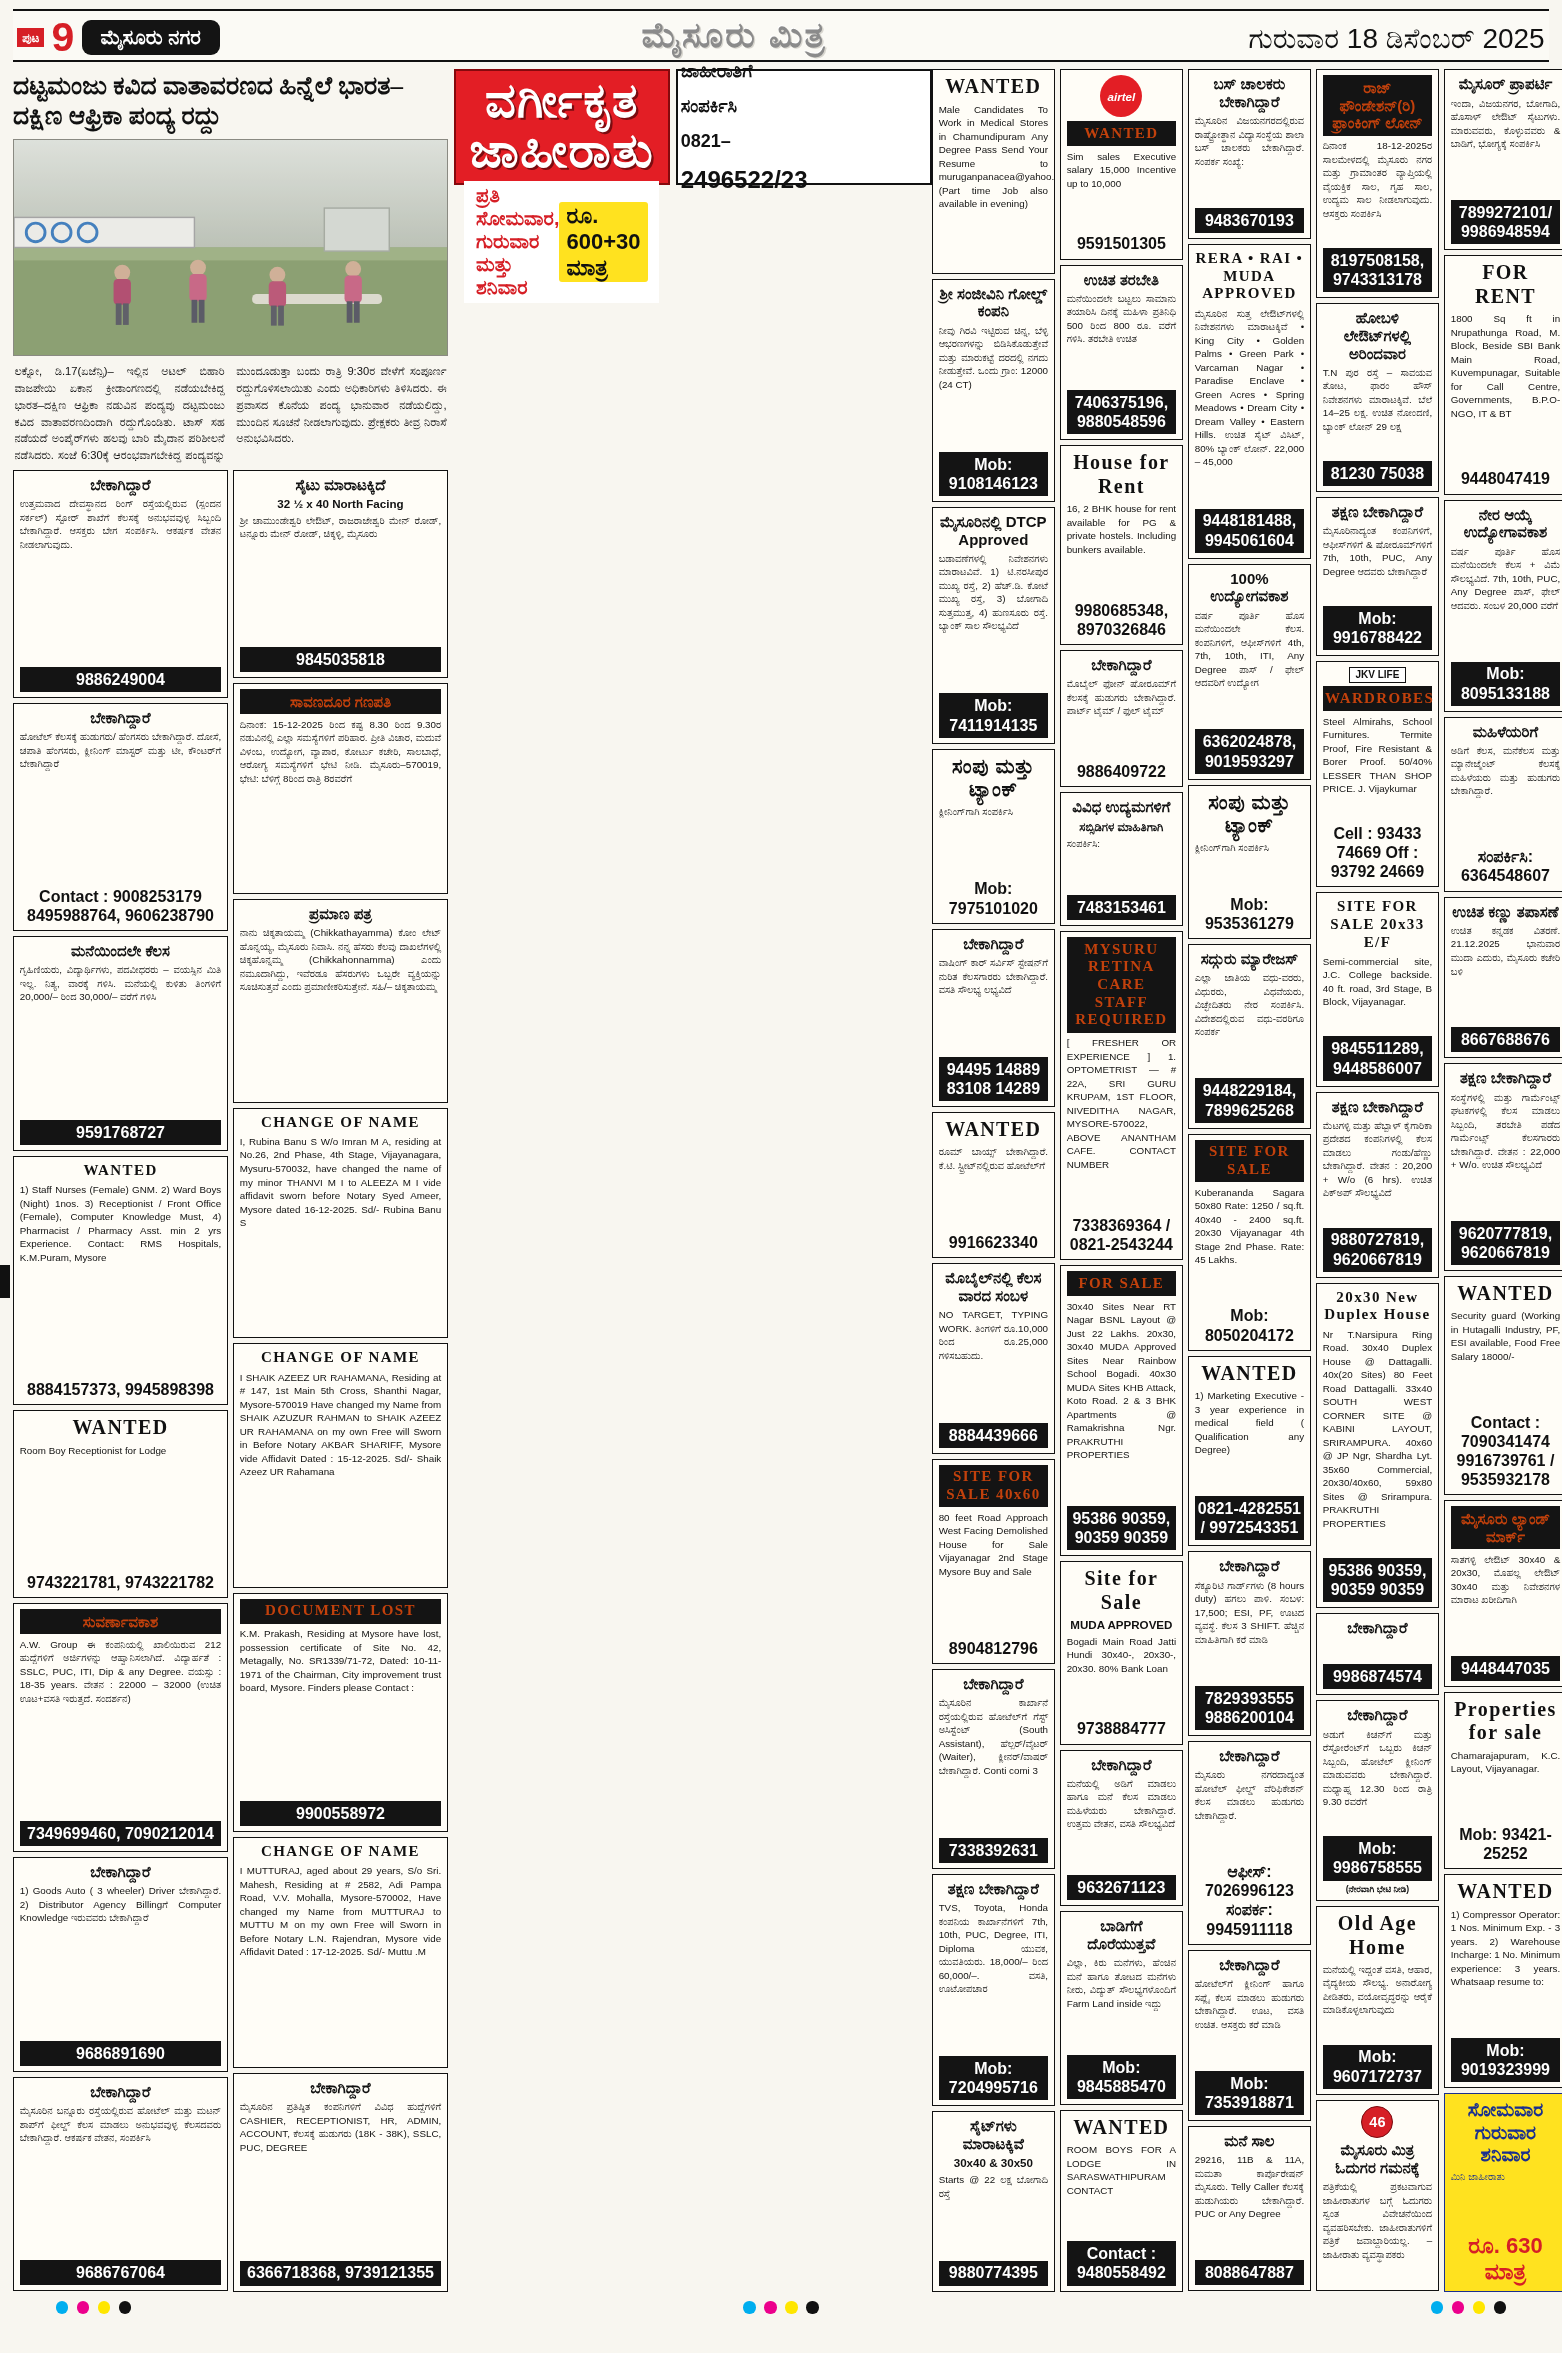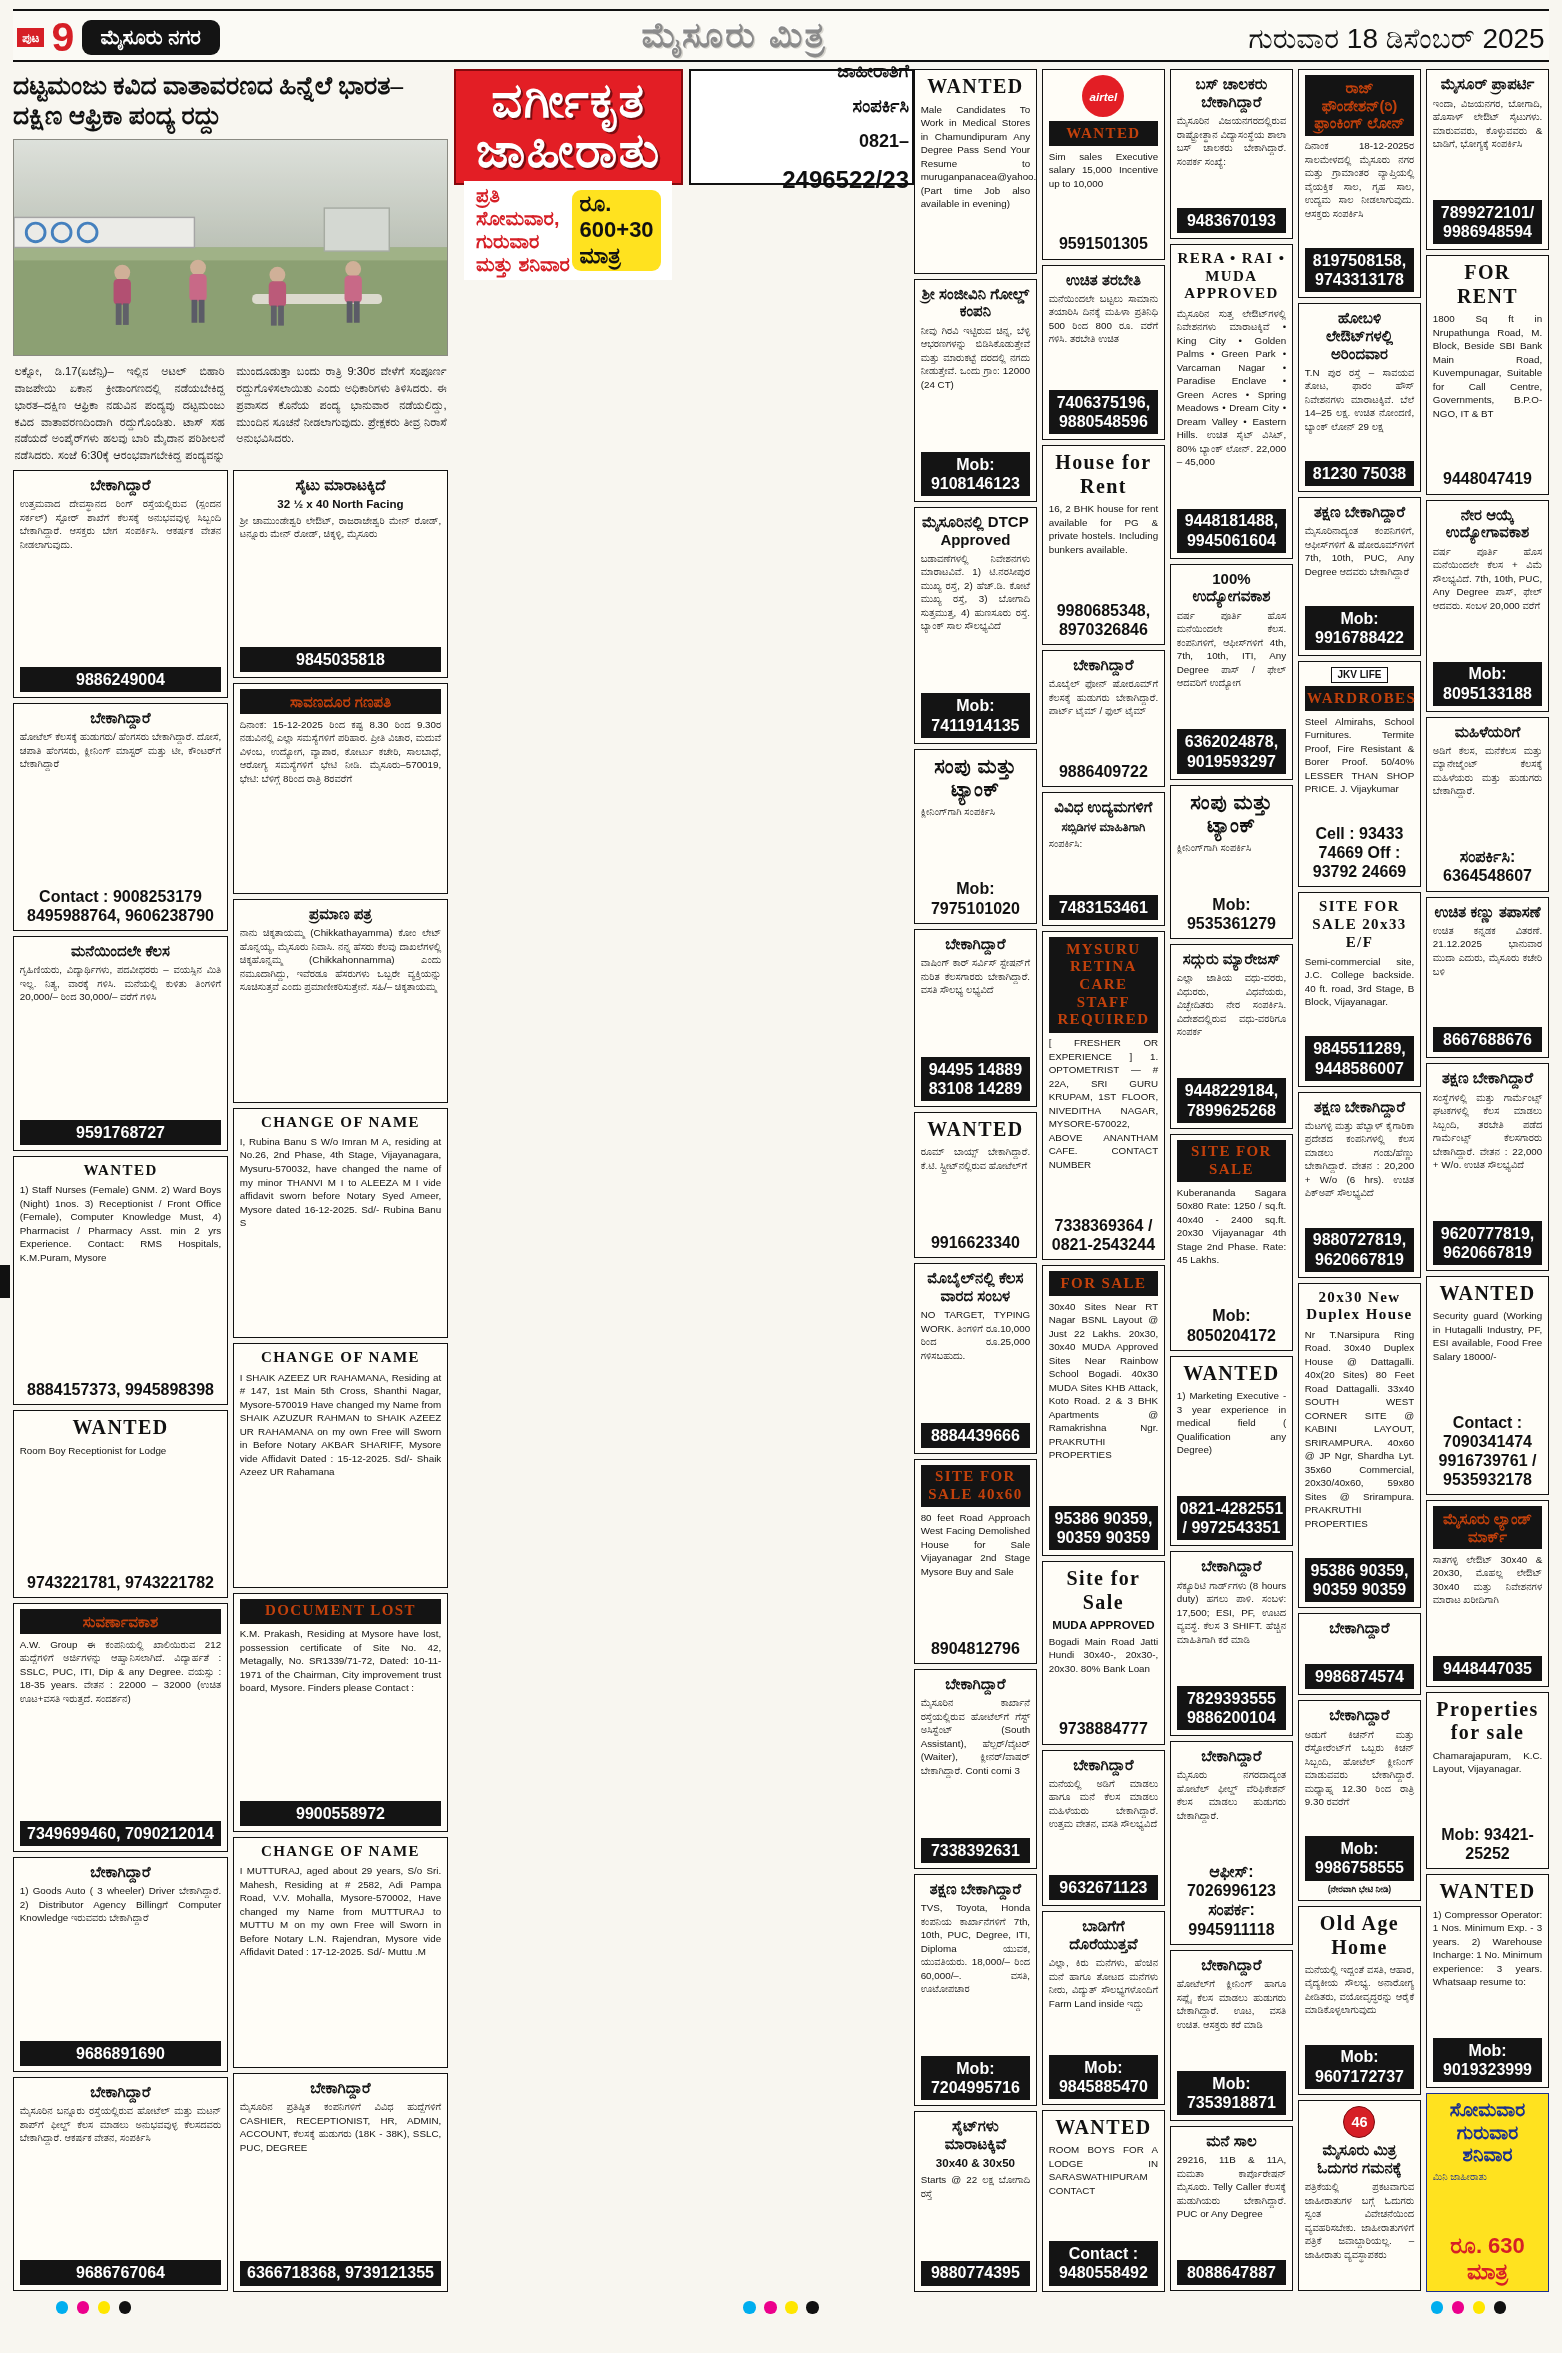--- a/index.html
+++ b/index.html
@@ -22,22 +22,22 @@
   .news h1{font-family:"Liberation Serif",serif;font-size:25px;line-height:1.22;font-weight:bold;margin:1.4px 0 7.2px}
   .photo{height:217px;border:0.7px solid #8a8a82;overflow:hidden;background:#b9c0b4}
   .photo svg{display:block;width:100%;height:100%}
   .news-body{columns:2;column-gap:11.6px;font-size:11.2px;line-height:1.5;text-align:justify;padding:7.2px 1.4px 5.8px}
   
   .banner-row{display:flex;gap:5.8px;margin-bottom:5.8px;height:116px}
   .banner{flex:1;background:#e31e25;border:2.9px solid #86090d;padding:4.3px 8.7px 5.8px;color:#fff;display:flex;flex-direction:column}
   .banner-title{font-size:48px;font-weight:bold;text-align:center;line-height:1.05;text-shadow:2.2px 2.2px 0 #7a0c10;letter-spacing:1.4px}
   .banner-strip{display:flex;background:#fff;margin-top:4.3px;align-items:center;justify-content:space-between;padding:3.6px 11.6px;flex:1}
   .banner-sub{color:#d61f26;font-weight:bold;font-size:19.6px}
-  .banner-price{color:#111;font-weight:bold;font-size:22px;background:#ffe21f;padding:1.4px 7.2px;border-radius:9px}
-  .contact-box{width:225px;flex:none;border:2.9px solid #111;background:#fff;text-align:right;padding:4.3px 2.9px;display:flex;flex-direction:column;justify-content:center;gap:14px}
+  .banner-price{color:#111;font-weight:bold;font-size:22px;background:#ffe21f;padding:1.4px 7.2px;border-radius:3px}
+  .contact-box{width:256px;flex:none;border:2.9px solid #111;background:#fff;text-align:left;padding:4.3px 2.9px;display:flex;flex-direction:column;justify-content:center;gap:14px}
   .contact-l{font-size:18px;font-weight:bold;line-height:1.15}
   .contact-phone{font-size:24px;font-weight:bold}
   
   .cols{display:flex;gap:5px;flex:1;align-items:stretch;min-height:0}
   .col{flex:1;display:flex;flex-direction:column;gap:5px;min-width:0}
   .ad{border:1.4px solid #111;background:#fffdf7;padding:5px 5.8px;display:flex;flex-direction:column;gap:3.6px;flex:1 1 auto;overflow:hidden;justify-content:space-between}
   .ad-h{font-weight:bold;text-align:center;font-size:15px;line-height:1.18}
   .ad-h.inv{background:#141414;color:#c2410c;padding:3.6px 2.2px}
   .ad-h.big{font-size:20px;letter-spacing:0.7px}
   .ad-h.eng{font-family:"Liberation Serif",serif;letter-spacing:1.4px}

